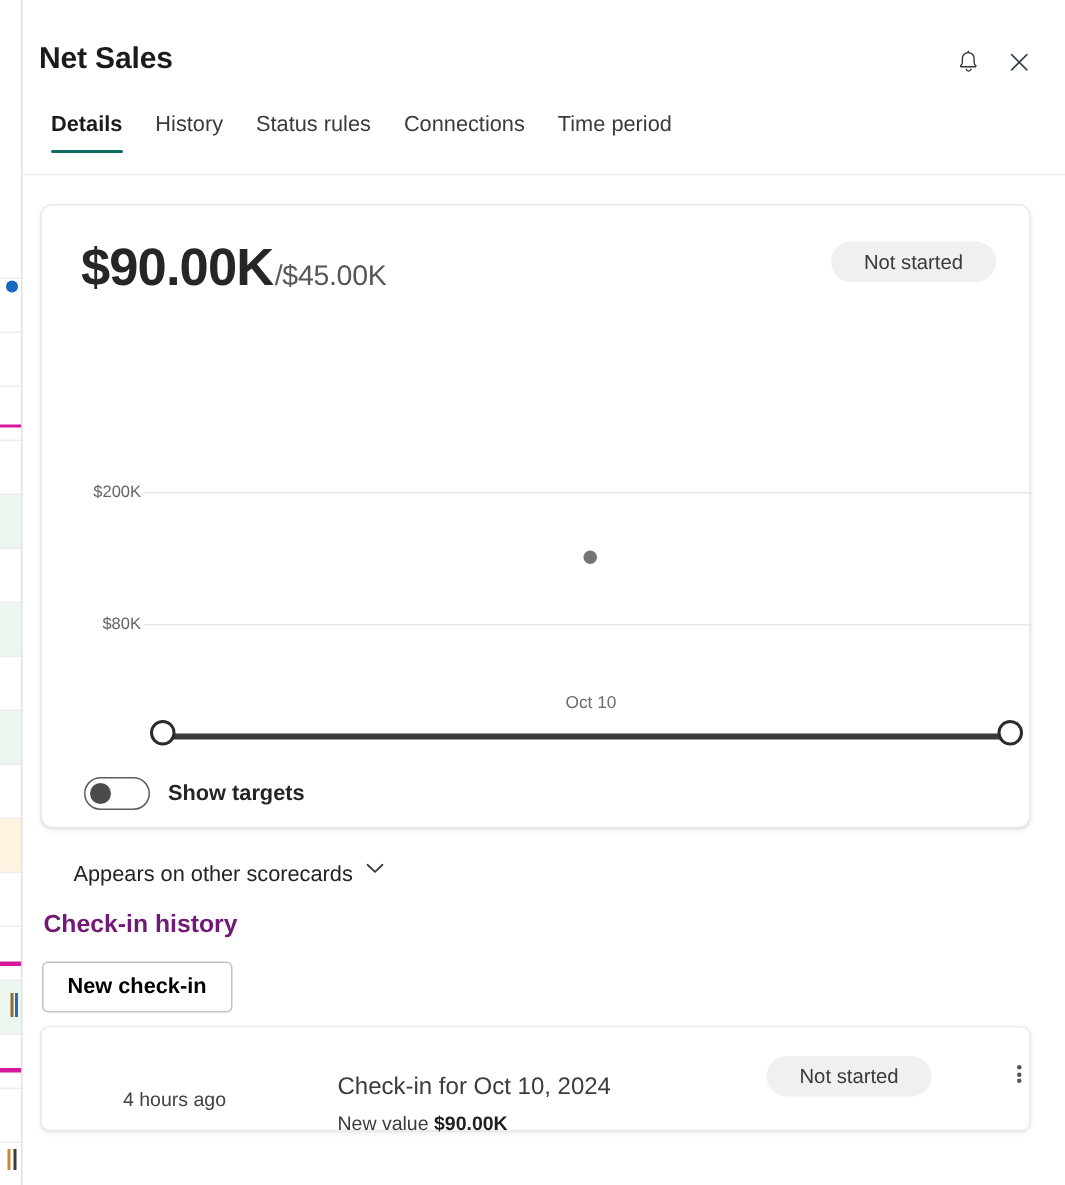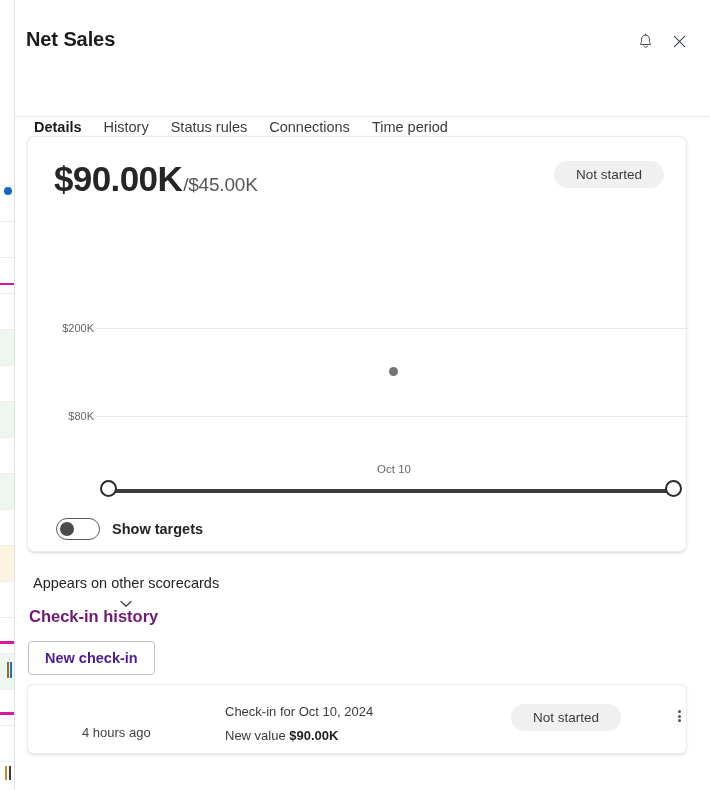--- a/index.html
+++ b/index.html
@@ -91,21 +91,20 @@
   #bell-btn { left: 614px; }
   #close-btn { left: 648px; }
 
   
   #tabs {
     position: absolute;
     left: 8px; top: 74px;
     display: flex;
     align-items: flex-start;
     gap: 0px;
-    margin-top: 44px;
   }
   .tab {
     position: relative;
     padding: 0 11px 10px 11px;
     font-size: 14.5px;
     color: #3b3b3b;
     cursor: pointer;
     white-space: nowrap;
     line-height: 18px;
   }
@@ -259,27 +258,26 @@
   }
   #toggle-label {
     font-size: 14.5px;
     color: #242424;
     font-weight: bold;
   }
 
   
   #appears-row {
     position: absolute;
-    left: 14px; top: 571px;
-    display: flex;
-    align-items: center;
+    left: 30px; top: 571px;
+    display: flex;
+    align-items: flex-start;
     gap: 9px;
     cursor: pointer;
     padding: 4px 4px;
-    flex-direction: column;
   }
   #appears-label {
     font-size: 14.5px;
     color: #242424;
   }
 
   
   #checkin-heading {
     position: absolute;
     left: 14px; top: 607px;
@@ -289,21 +287,21 @@
   }
   #new-checkin-btn {
     position: absolute;
     left: 13px; top: 641px;
     padding: 8px 16px;
     background: #ffffff;
     border: 1px solid #c2c2c2;
     border-radius: 4px;
     font-size: 14.5px;
     font-weight: 600;
-    color: #4c1d95;
+    color: #000000;
     cursor: pointer;
     font-family: "Liberation Sans", sans-serif;
   }
 
   #checkin-row {
     position: absolute;
     left: 12px; top: 684px;
     width: 660px;
     height: 70px;
     background: #ffffff;
@@ -316,23 +314,24 @@
     position: absolute;
     left: 54px; top: 40px;
     font-size: 13px;
     color: #424242;
   }
   #checkin-detail {
     position: absolute;
     left: 197px; top: 16px;
   }
   #checkin-date-line {
-    font-size: 13px;
+    font-size: 16px;
     color: #3b3b3b;
     line-height: 21px;
+    margin-top: 13px;
   }
   #checkin-value-line {
     font-size: 13px;
     color: #3b3b3b;
     line-height: 21px;
     margin-top: 3px;
   }
   #checkin-value-line b { font-weight: 700; color: #1f1f1f; }
   #checkin-status-badge {
     position: absolute;

